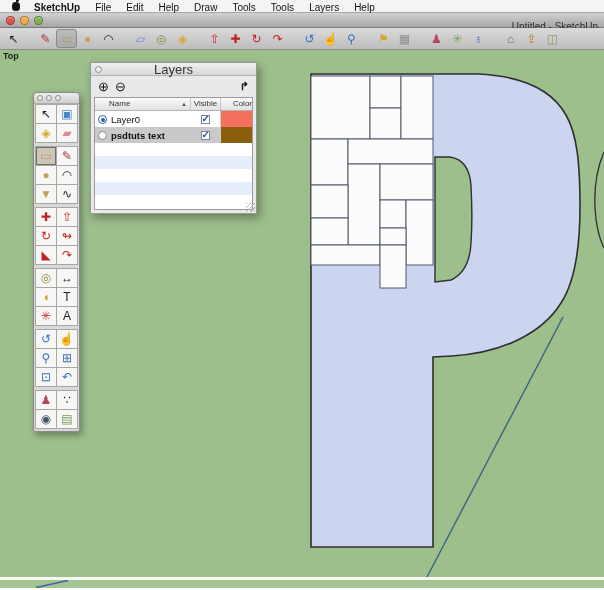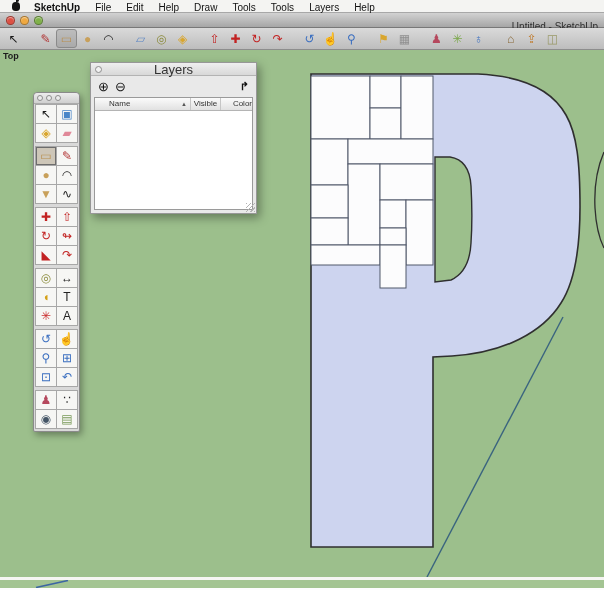--- a/index.html
+++ b/index.html
@@ -380,20 +380,43 @@
       </div>
       <div class="layers-table">
         <div class="lh">
           <div class="lh-name">
             <span>Name</span>
             <span class="lh-sort">▲</span>
           </div>
           <div class="lh-vis">Visible</div>
           <div class="lh-col">Color</div>
         </div>
+        <div id="layer-rows">
+            <div class="lrow">
+              <span class="lradio current"></span>
+              <span class="lname">Layer0</span>
+              <span class="lvis">
+                <span class="lcheck checked"></span>
+              </span>
+              <span class="lcolor" style="background: rgb(243, 113, 92);"></span>
+            </div>
+            <div class="lrow selected">
+              <span class="lradio"></span>
+              <span class="lname">psdtuts text</span>
+              <span class="lvis">
+                <span class="lcheck checked"></span>
+              </span>
+              <span class="lcolor" style="background: rgb(138, 94, 11);"></span>
+            </div>
+            <div class="lrow-empty"></div>
+            <div class="lrow-empty alt"></div>
+            <div class="lrow-empty"></div>
+            <div class="lrow-empty alt"></div>
+            <div class="lrow-empty"></div>
+          </div>
       </div>
       <div class="grip"></div>
     </div>
   </div>
 
   <div class="sep"></div>
   <div class="strip">
     <svg id="strip-svg" width="604" height="8" viewBox="0 580 604 8">
         <line x1="36" y1="587.5" x2="68" y2="580.5" stroke="#3c66a2" stroke-width="1.6"></line>
       </svg>

